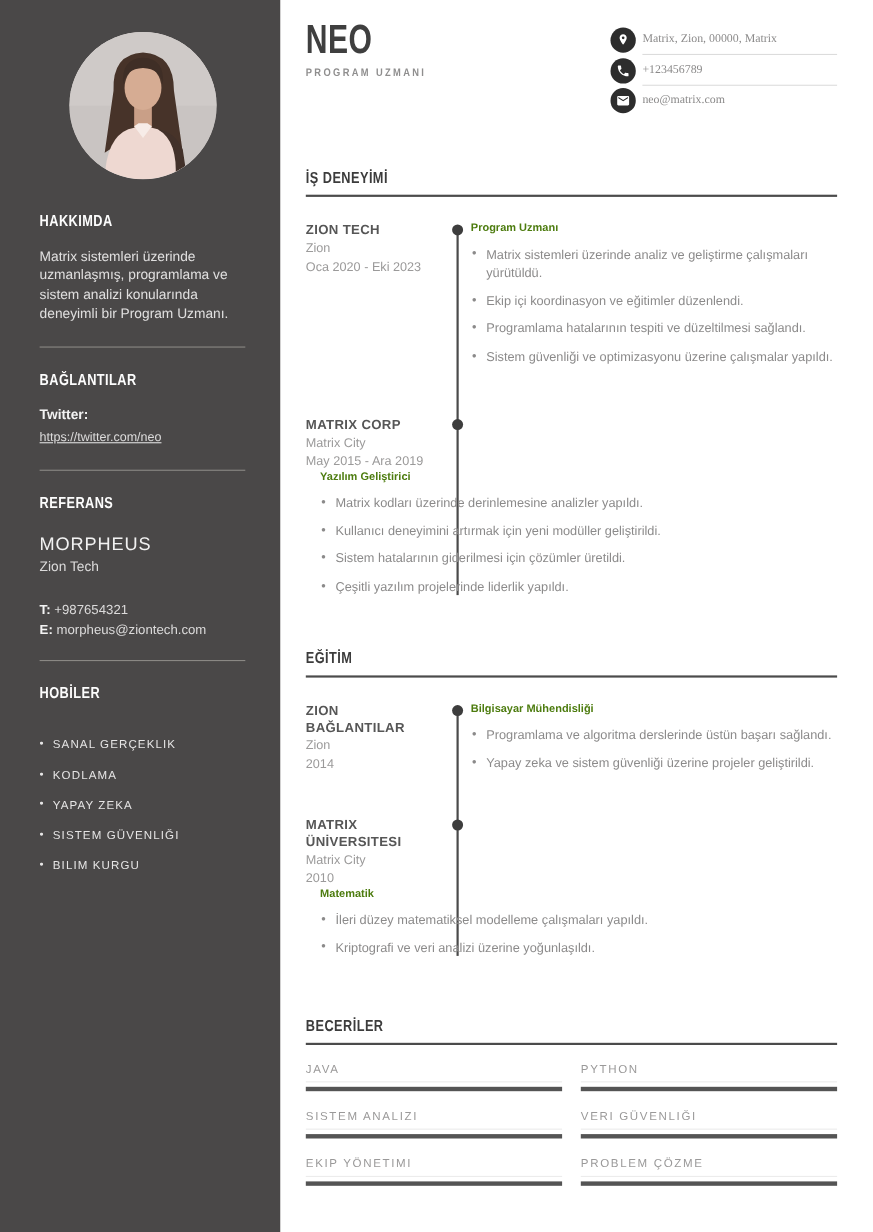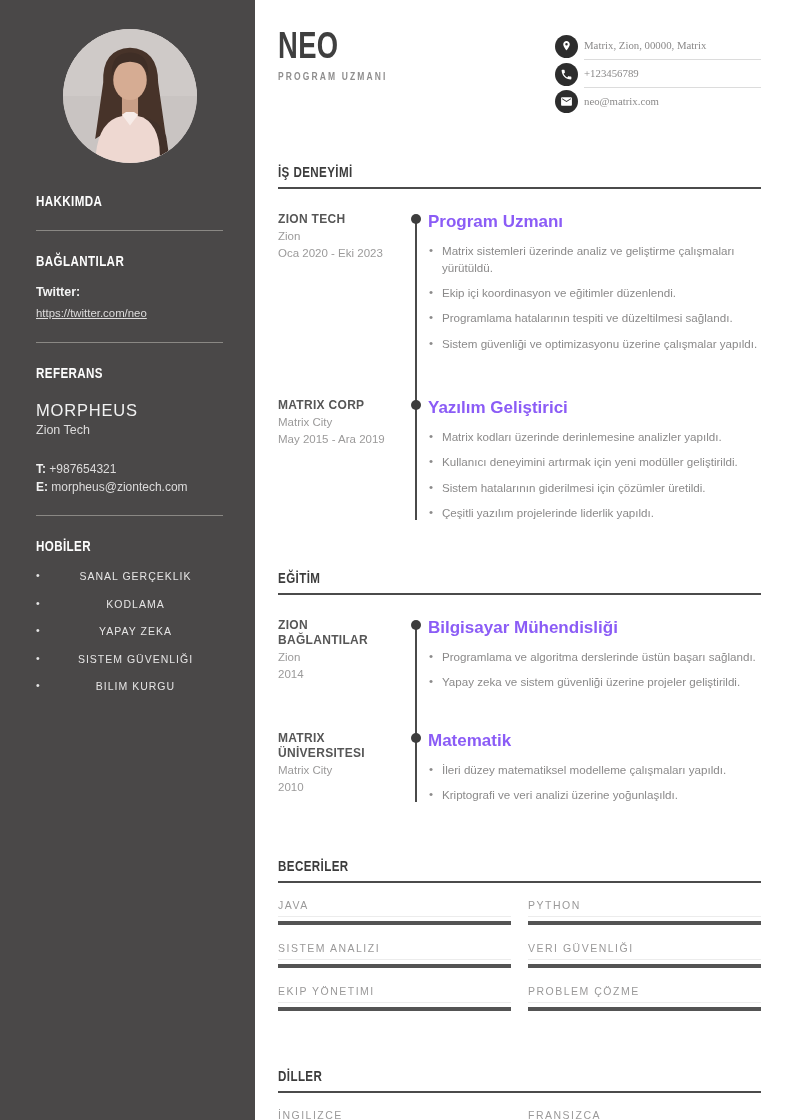--- a/index.html
+++ b/index.html
@@ -34,31 +34,31 @@
   .sb-head { font-size:14.5px; color:#fdfdfd; margin-bottom:16px; }
   .sb-text { font-size:12.5px; line-height:1.38; color:#e0dfdf; }
   .sb-div { border:none; border-top:1px solid #8a8884; margin:21px 0 22px 0; }
   .link-group { margin-bottom:16px; }
   .link-label { font-size:12.5px; font-weight:700; color:#f3f3f3; display:block; margin-bottom:4px; }
   .link-url { font-size:11.4px; color:#dddcdc; text-decoration:underline; }
   .ref-name { font-size:16.5px; color:#f2f2f2; letter-spacing:0.8px; font-weight:400; margin-top:20px; }
   .ref-company { font-size:12.5px; color:#dcdbdb; margin-top:3px; }
   .ref-row { font-size:12px; color:#dcdbdb; margin-top:4px; }
   .ref-row .pfx { font-weight:700; color:#f3f3f3; }
-  .hobby-list { list-style:none; margin-top:16px;text-align:center; }
+  .hobby-list { list-style:none; margin-top:32px; }
   .hobby-list li {
     font-size:10.5px; letter-spacing:1px; color:#e6e5e5;
     margin-bottom:15.5px; padding-left:12px; position:relative;
   }
   .hobby-list li::before { content:"•"; position:absolute; left:0; top:-1px; color:#e6e5e5; }
 
   
   .main {
     position:absolute; left:255px; top:0; width:530px; height:1120px;
-    background:#ffffff; padding:28px 24px 0 23px;
+    background:#ffffff; padding:18px 24px 0 23px;
   }
   .hdr { display:flex; justify-content:space-between; align-items:flex-start; }
   .hdr-name { font-size:37px; color:#3f3f3f; line-height:0.95; letter-spacing:1px; }
   .hdr-title { font-size:10px; color:#8f8e8e; letter-spacing:2.5px; margin-top:8px; }
   .contacts { width:206px; margin-top:4px;font-family:Liberation Serif, serif; }
   .c-row { display:flex; align-items:center; }
   .c-icon {
     width:23px; height:23px; border-radius:50%; background:#2d2d2d;
     display:flex; align-items:center; justify-content:center; flex-shrink:0;
     margin-right:6px;
@@ -67,30 +67,30 @@
   .c-text { flex:1; font-size:10.8px; color:#8b8a8a; padding:7px 0 8px 0; }
   .c-row.lined .c-text { border-bottom:1px solid #dcdcdc; }
 
   .section { margin-top:49px; }
   .sec-head { font-size:14.5px; color:#3c3c3c; }
   .rule { border:none; border-top:2px solid #4b4b4b; margin-top:7px; }
 
   .t-wrap { position:relative; margin-top:23px; }
   .t-line { position:absolute; left:137px; width:1.5px; background:#4a4a4a; top:8px; bottom:10px; }
   .t-entry { display:flex; position:relative; margin-bottom:36px; }
-  .t-entry:last-child { margin-bottom:0; }
+  .t-entry:last-child { margin-bottom:0;flex-direction:column; }
   .t-dot {
     position:absolute; left:133px; top:2px; width:10px; height:10px;
     border-radius:50%; background:#3d3d3d;
   }
   .t-info { width:137px; padding-right:14px; flex-shrink:0; }
   .t-org { font-size:12px; font-weight:700; color:#565656; letter-spacing:0.3px; line-height:1.25; }
   .t-loc, .t-date { font-size:11.5px; color:#9b9a9a; margin-top:2px; line-height:1.3; }
   .t-body { flex:1; padding-left:13px; }
-  .t-title { font-size:17px; font-weight:700; color:#8b5cf6; }
+  .t-title { font-size:10px; font-weight:700; color:#4d7c0f; }
   .bullets { list-style:none; margin-top:11px; }
   .bullets li {
     font-size:11.6px; color:#8b8a8a; line-height:1.45;
     padding-left:14px; position:relative; margin-bottom:8.5px;
   }
   .bullets li::before { content:"•"; position:absolute; left:1px; top:-1px; color:#8b8a8a; }
 
   .grid-2 { display:grid; grid-template-columns:1fr 1fr; column-gap:46px; row-gap:15px; margin-top:16px;gap:17px; }
   .meter-label {
     font-size:10.5px; letter-spacing:1.5px; color:#9a9999;
@@ -118,20 +118,21 @@
         <ellipse cx="50" cy="38" rx="12.5" ry="15" fill="#d6ac93"></ellipse>
         <path d="M36.5 36 Q35 18 50 17.5 Q65 18 63.5 36 Q62 25 50 24.5 Q38 25 36.5 36 Z" fill="#3f2e26"></path>
         <path d="M24 100 Q25 72 40 66 L50 63.5 L60 66 Q75 72 76 100 Z" fill="#eed8d1"></path>
         <path d="M44 64 L50 72 L56 64 L53 62 L47 62 Z" fill="#f7ece8"></path>
         <path d="M60 66 Q74 74 72 100 L80 100 L77 80 Q72 68 60 66 Z" fill="#42312a"></path>
       </g>
     </svg>
   </div>
 
   <h2 class="sb-head"><span class="cond">HAKKIMDA</span></h2>
+  <p class="sb-text">Matrix sistemleri üzerinde uzmanlaşmış, programlama ve sistem analizi konularında deneyimli bir Program Uzmanı.</p>
 
   <hr class="sb-div">
 
   <h2 class="sb-head"><span class="cond">BAĞLANTILAR</span></h2>
   <div class="link-group">
     <span class="link-label">Twitter:</span>
     <a class="link-url" href="#">https://twitter.com/neo</a>
   </div>
 
   <hr class="sb-div">

